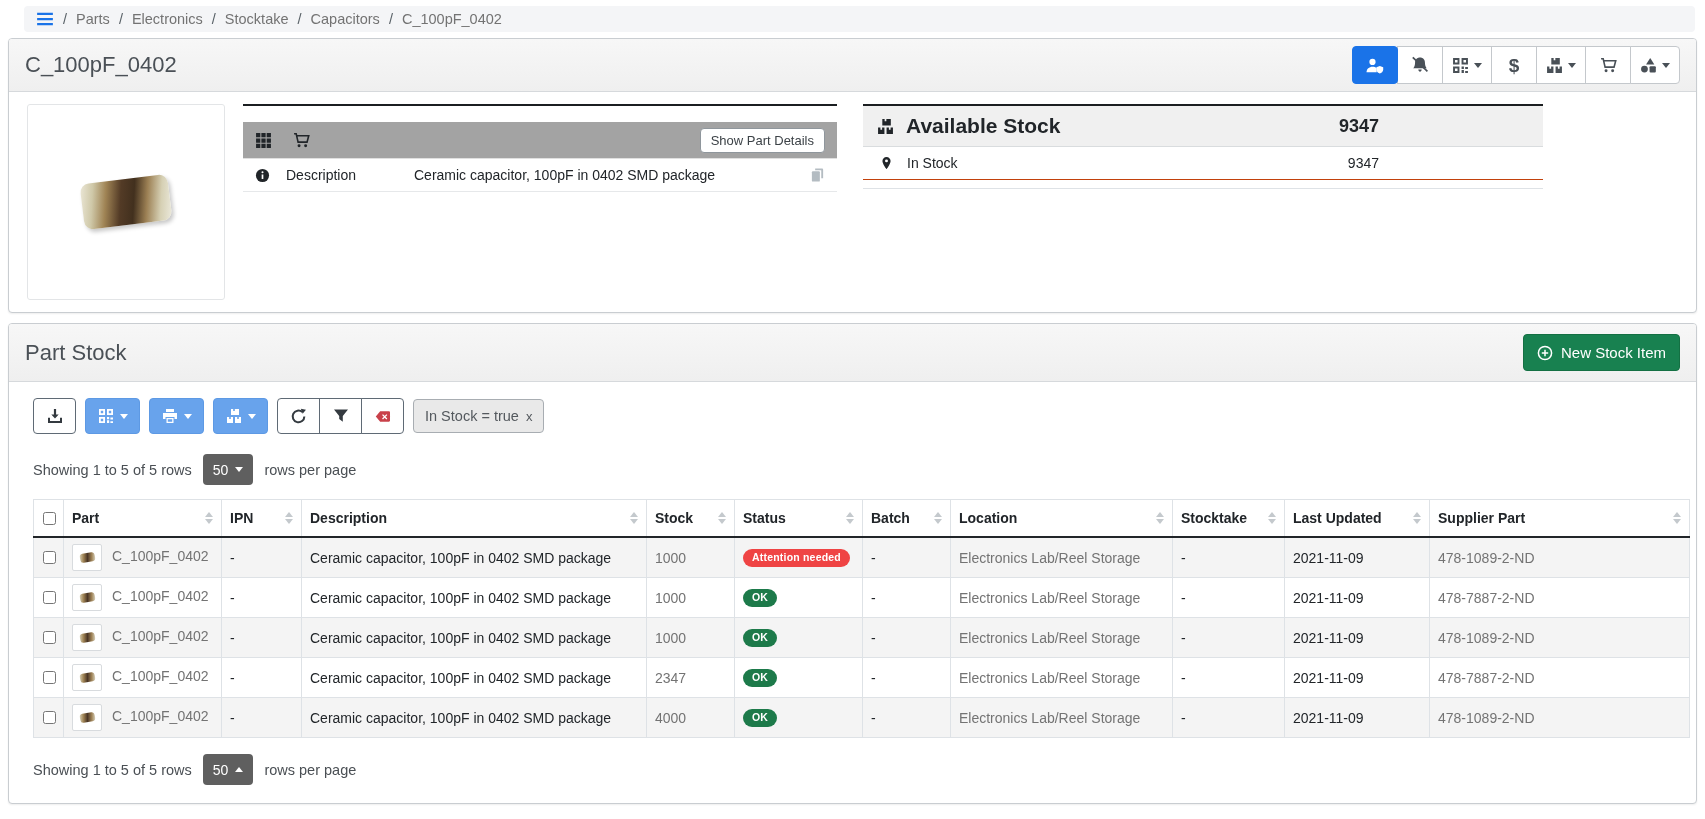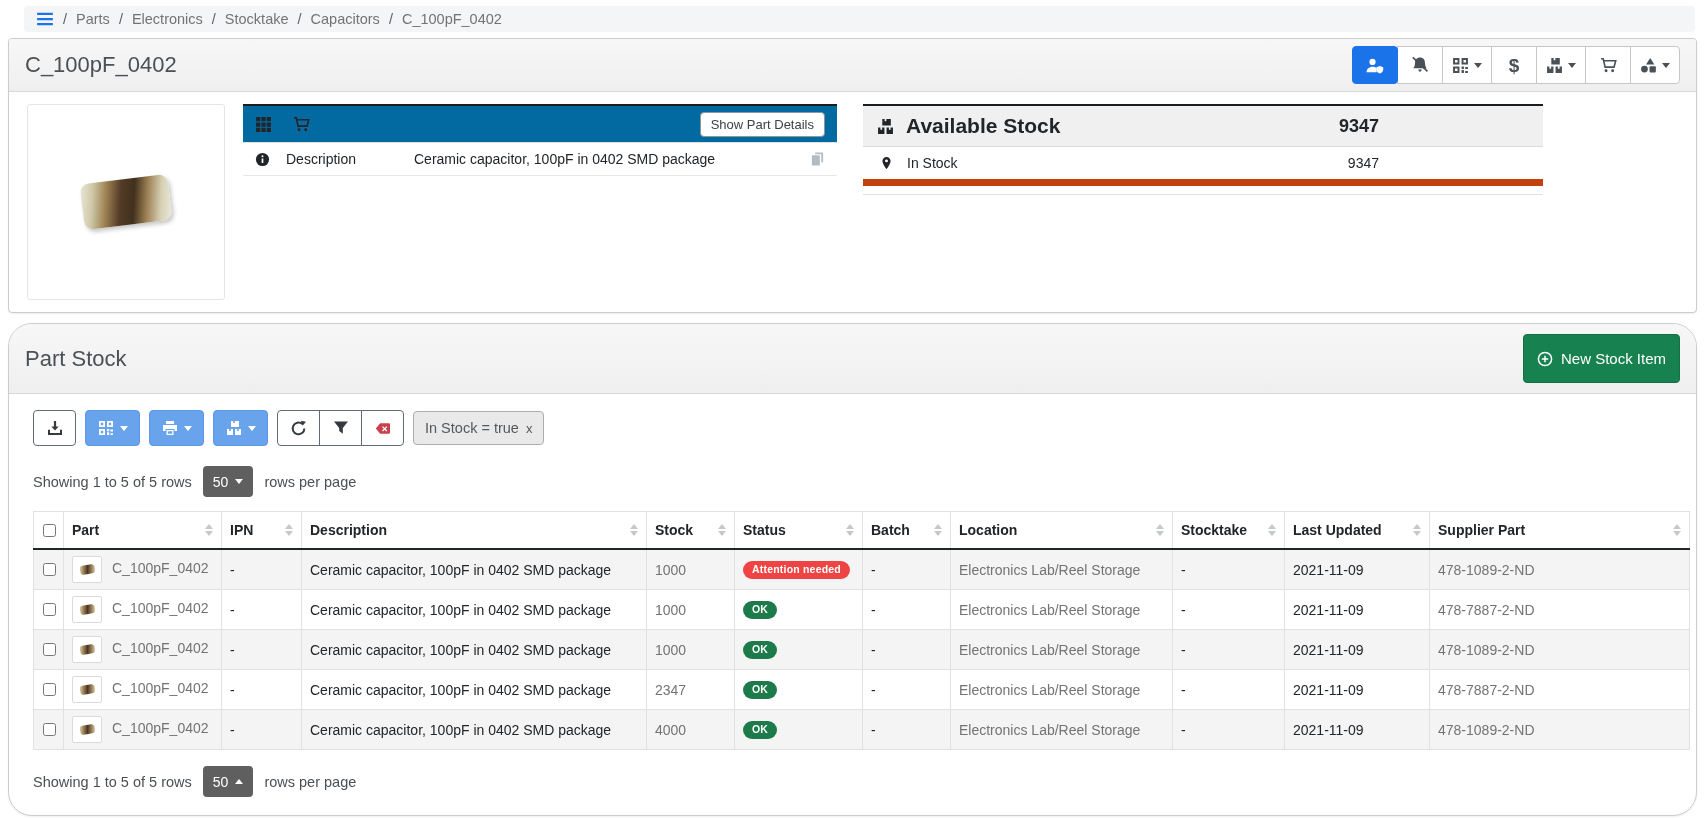--- a/index.html
+++ b/index.html
@@ -66,22 +66,22 @@
   }
   .cap {
     width:88px; height:46px; border-radius:9px;
     transform:rotate(-7deg);
     background:linear-gradient(100deg,#ece8d8 0%,#cfc8a8 14%,#a08455 28%,#533b26 44%,#42301e 58%,#9c8054 72%,#d6d0b4 87%,#eceadd 100%);
     box-shadow:2px 3px 4px rgba(0,0,0,.22);
   }
   .mini-panel { border-top:2px solid #1b1e21; align-self:flex-start; }
   .details-panel { width:594px; }
   .panel-head {
-    background:#0369a1; border-bottom:1px solid #e0e0e0;
-    display:flex; align-items:center; padding:5px 12px; min-height:37px;
+    background:#a3a3a3; border-bottom:1px solid #e0e0e0;
+    display:flex; align-items:center; padding:5px 12px; min-height:37px;margin-top:16px;
   }
   .panel-head .icons { display:flex; gap:20px; color:#212529; align-items:center; }
   .show-details-btn {
     margin-left:auto;
     background:#fff; border:1px solid #8f969c; border-radius:4px;
     padding:4px 10px; font-size:13px; color:#3c4247; cursor:pointer;
     font-family:inherit;
   }
   .detail-row {
     display:flex; align-items:center;
@@ -91,30 +91,30 @@
   .detail-row .dvalue { flex:1; }
   .copy-icon { color:#b4bcc2; cursor:pointer; }
 
   .stock-panel { width:680px; margin-left:8px; }
   .stock-head {
     background:#f0f0f0; border-bottom:1px solid #d9dcde;
     display:flex; align-items:center; padding:8px 14px; min-height:38px;
   }
   .stock-head .stitle { font-size:21px; font-weight:bold; margin-left:12px;text-align:center; }
   .stock-head .stotal { margin-left:auto; margin-right:150px; font-size:18px; font-weight:bold; }
-  .stock-row { display:flex; align-items:flex-start; padding:8px 14px 8px 17px; border-bottom:7px solid #c2410c; }
+  .stock-row { display:flex; align-items:flex-start; padding:8px 14px 8px 17px; border-bottom:1px solid #c2410c; }
   .stock-row .slabel { margin-left:14px; }
   .stock-row .svalue { margin-left:auto; margin-right:150px; }
   .stock-tail { height:9px; border-bottom:1px solid #dee2e6; }
 
   
   .ps-header { padding:10px 16px; min-height:54px; }
   .new-stock-btn {
     background:#188150; border:1px solid #147043; color:#fff;
-    border-radius:4px; padding:15px 13px; font-size:15px;
+    border-radius:4px; padding:9px 13px; font-size:15px;
     display:flex; align-items:center; gap:8px; cursor:pointer; font-family:inherit;
   }
 
   .toolbar { display:flex; align-items:center; margin:16px 24px 0 24px; }
   .tleft { display:flex; align-items:center; gap:9px; }
   .tbtn {
     height:36px; min-width:43px; border-radius:4px;
     display:flex; align-items:center; justify-content:center; gap:6px;
     cursor:pointer; padding:0 8px;
   }
@@ -324,21 +324,21 @@
             </svg>
         </span>
         <span class="slabel">In Stock</span>
         <span class="svalue">9347</span>
       </div>
       <div class="stock-tail"></div>
     </div>
   </div>
 </div>
 
-<div class="card" style="margin-top:10px;border-radius:24px;">
+<div class="card" style="margin-top:10px;">
   <div class="card-header ps-header">
     <span class="page-title">Part Stock</span>
     <button class="new-stock-btn">
       <span>
         <svg width="16" height="16" viewBox="0 0 16 16" fill="none" stroke="#fff" stroke-width="1.5">
             <circle cx="8" cy="8" r="6.6"></circle>
             <path d="M8 4.8v6.4M4.8 8h6.4"></path>
           </svg>
       </span>
       <span>New Stock Item</span>

